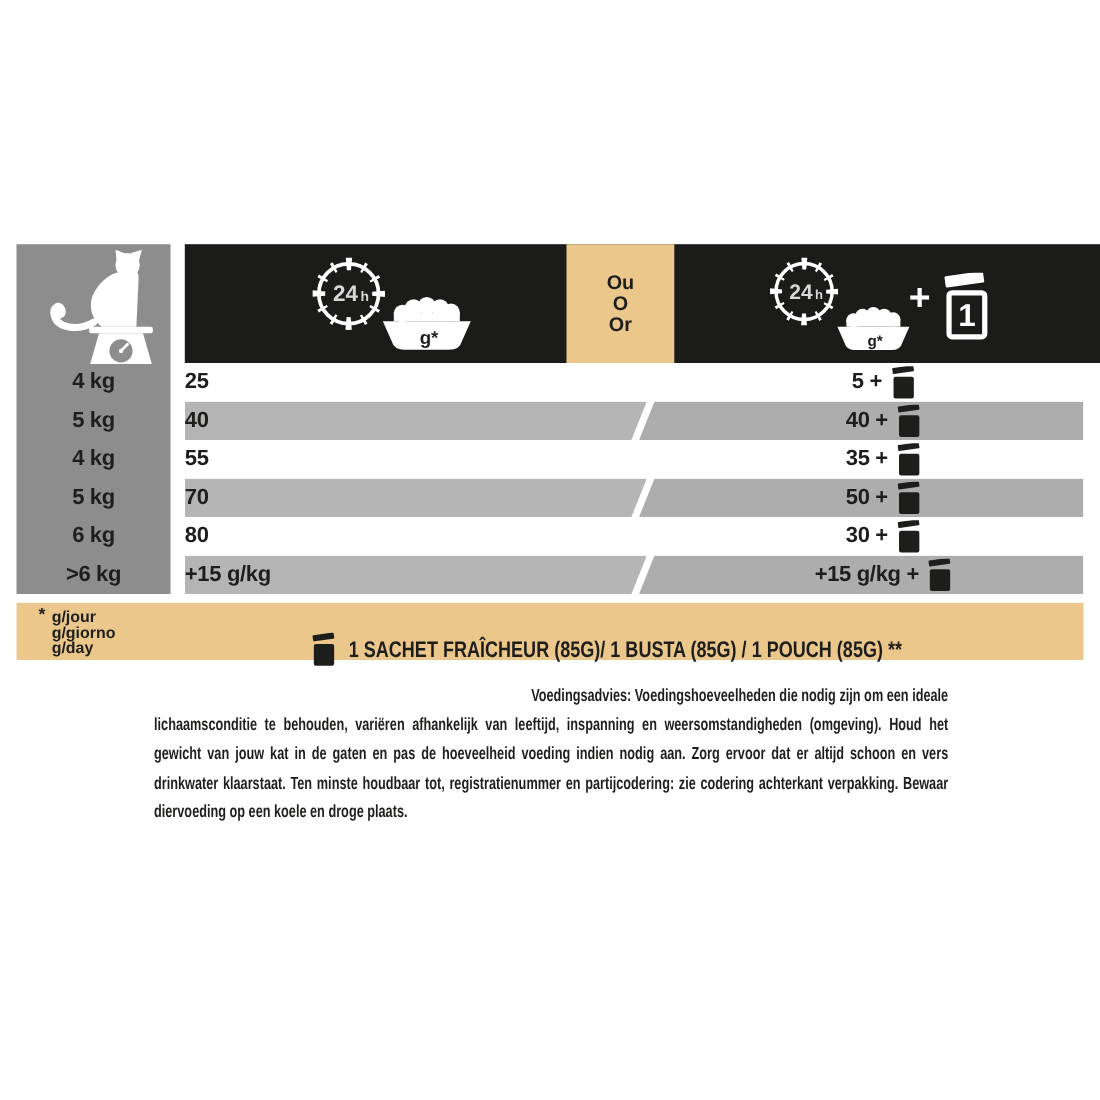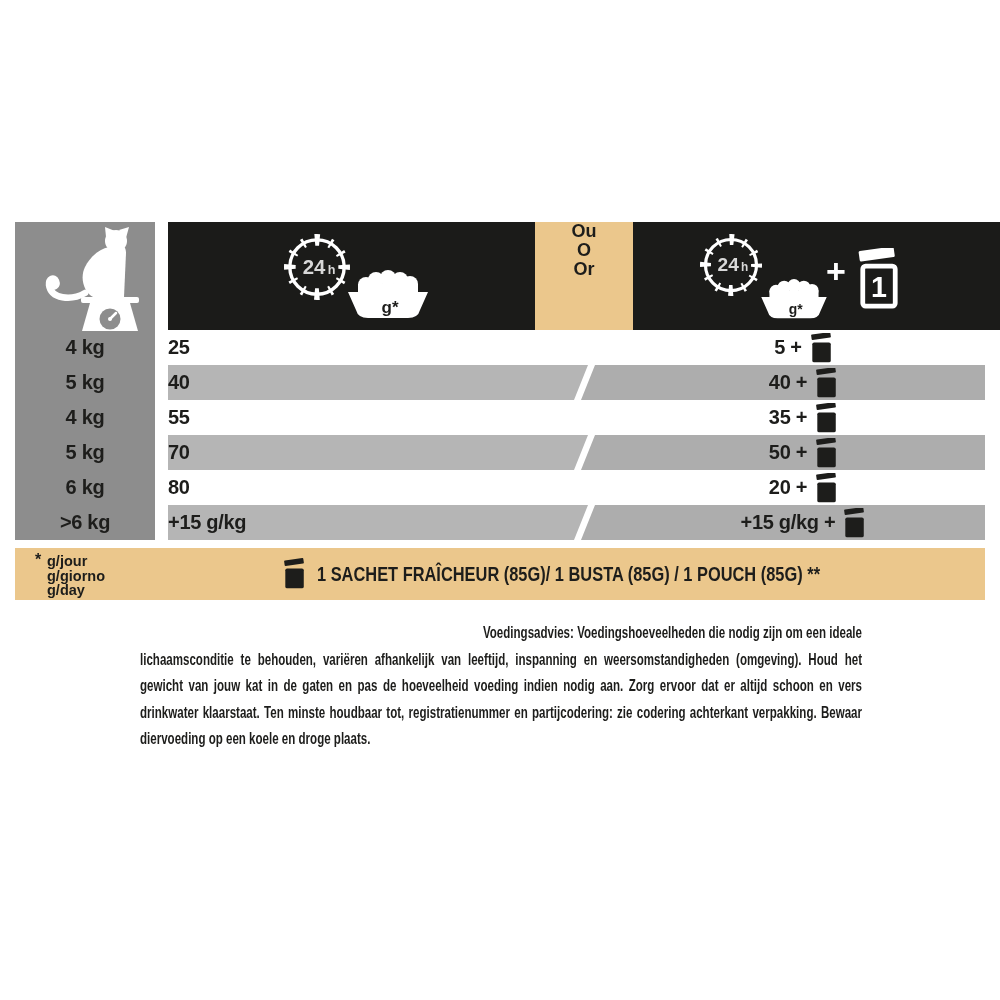--- a/index.html
+++ b/index.html
@@ -8,43 +8,43 @@
           font-family:"Liberation Sans", sans-serif;color:var(--ink);}
   
   .sidebar{position:absolute;left:15px;top:222px;width:140px;height:318px;background:var(--sidebar_bg);}
   .cat-icon{position:absolute;left:20px;top:5px;width:110px;height:105px;}
   .weights{position:absolute;left:0;top:108px;width:140px;}
   .weight-label{height:35px;line-height:35px;text-align:center;font-weight:bold;font-size:20px;color:var(--ink);letter-spacing:-0.3px;}
   
   .thead{position:absolute;left:168px;top:222px;width:855px;height:108px;background:var(--header_bg);}
   .clock1{position:absolute;left:116px;top:12px;}
   .bowl1{position:absolute;left:176px;top:42px;}
-  .or-col{position:absolute;left:367px;top:0;width:98px;height:108px;background:var(--tan);
-          display:flex;flex-direction:column;align-items:center;justify-content:flex-start;
+  .or-col{position:absolute;left:347px;top:0;width:98px;height:108px;background:var(--tan);
+          display:flex;flex-direction:column;align-items:center;justify-content:center;
           font-weight:bold;font-size:18px;line-height:19px;color:var(--ink);}
   .clock2{position:absolute;left:532px;top:12px;}
   .bowl2{position:absolute;left:590px;top:52px;}
   .plus-sign{position:absolute;left:650px;top:32px;width:36px;text-align:center;
              color:#fff;font-weight:bold;font-size:34px;line-height:34px;}
   .pouch-hdr{position:absolute;left:690px;top:26px;}
   
   .row{position:absolute;left:168px;width:817px;height:35px;}
   .stripe-l{position:absolute;left:0;top:0;width:420px;height:35px;background:var(--stripe_left);
             clip-path:polygon(0 0,420px 0,406px 35px,0 35px);}
   .stripe-r{position:absolute;left:413px;top:0;width:404px;height:35px;background:var(--stripe_right);
             clip-path:polygon(14px 0,404px 0,404px 35px,0 35px);}
   .cell{position:absolute;top:0;height:35px;line-height:35px;font-weight:bold;font-size:20px;letter-spacing:-0.3px;}
   .cell.dry{left:0;width:357px;text-align:left;}
   .cell.mixed{left:455px;width:362px;display:flex;align-items:center;justify-content:center;gap:8px;}
   .cell.mixed svg{flex:0 0 auto;}
   
   .footbar{position:absolute;left:15px;top:548px;width:970px;height:52px;background:var(--tan);}
   .unit-note{position:absolute;left:20px;top:6px;padding-left:12px;font-weight:bold;font-size:14.5px;line-height:14.5px;color:var(--ink);}
   .unit-note .ast{position:absolute;left:0;top:-1px;font-size:16px;}
-  .pouch-note{position:absolute;left:268px;top:9px;height:34px;display:flex;align-items:center;gap:10px;}
+  .pouch-note{position:absolute;left:268px;top:26px;height:34px;display:flex;align-items:center;gap:10px;}
   .pouch-note .txt{display:inline-block;transform:scaleX(0.8);transform-origin:0 50%;
                    white-space:nowrap;font-weight:bold;font-size:20.5px;color:var(--ink);letter-spacing:0;}
   
   .advice{position:absolute;left:140px;top:620px;width:722px;}
   .advice-inner{width:1000px;transform:scaleX(0.722);transform-origin:0 0;margin:0;
                 font-size:16px;line-height:26.5px;font-weight:bold;color:var(--ink);
                 text-align:justify;text-indent:475px;letter-spacing:0;}
   svg{display:block;}
 </style>
 </head>
@@ -180,21 +180,21 @@
           <g fill="var(--ink)">
             <rect x="2" y="1.5" width="21" height="6" rx="1" transform="rotate(-8 2 8)"></rect>
             <rect x="2.5" y="10" width="20" height="21.5" rx="2"></rect>
           </g>
         </svg>
     </div>
   </div>
   <div class="row" style="top:470px;">
     <div class="cell dry">80</div>
     <div class="cell mixed">
-      <span>20 +</span>
+      <span>30 +</span>
       <svg viewBox="0 0 26 32" width="24" height="30">
           <g fill="var(--ink)">
             <rect x="2" y="1.5" width="21" height="6" rx="1" transform="rotate(-8 2 8)"></rect>
             <rect x="2.5" y="10" width="20" height="21.5" rx="2"></rect>
           </g>
         </svg>
     </div>
   </div>
   <div class="row" style="top:505px;">
     <div class="stripe-l"></div>

